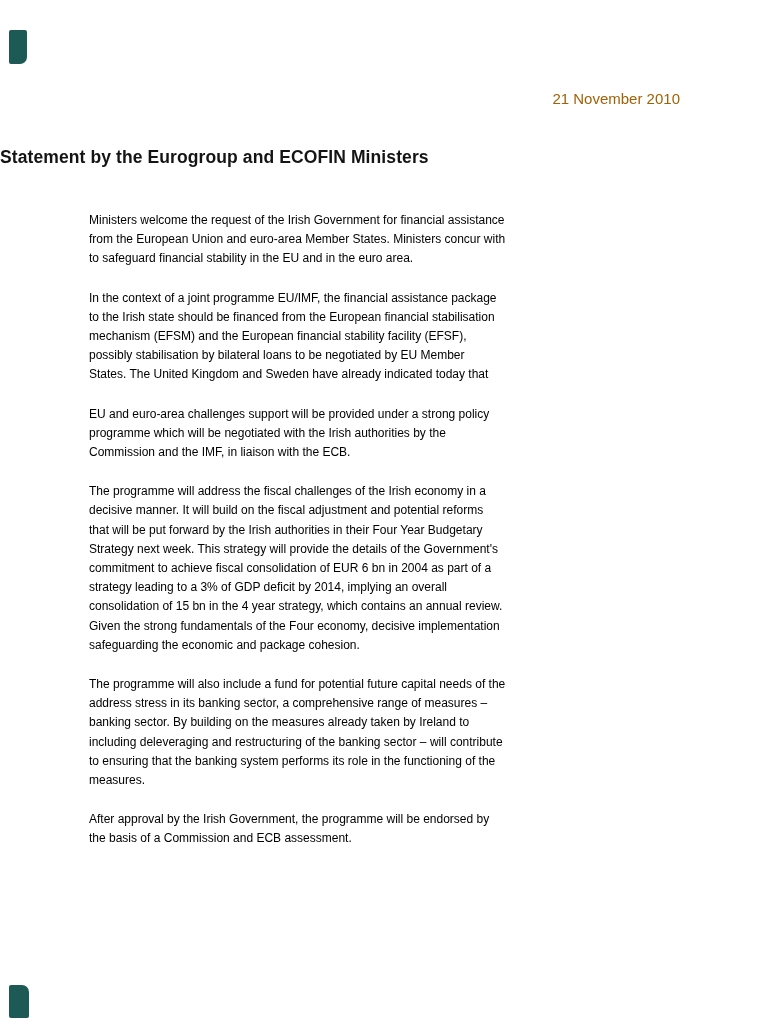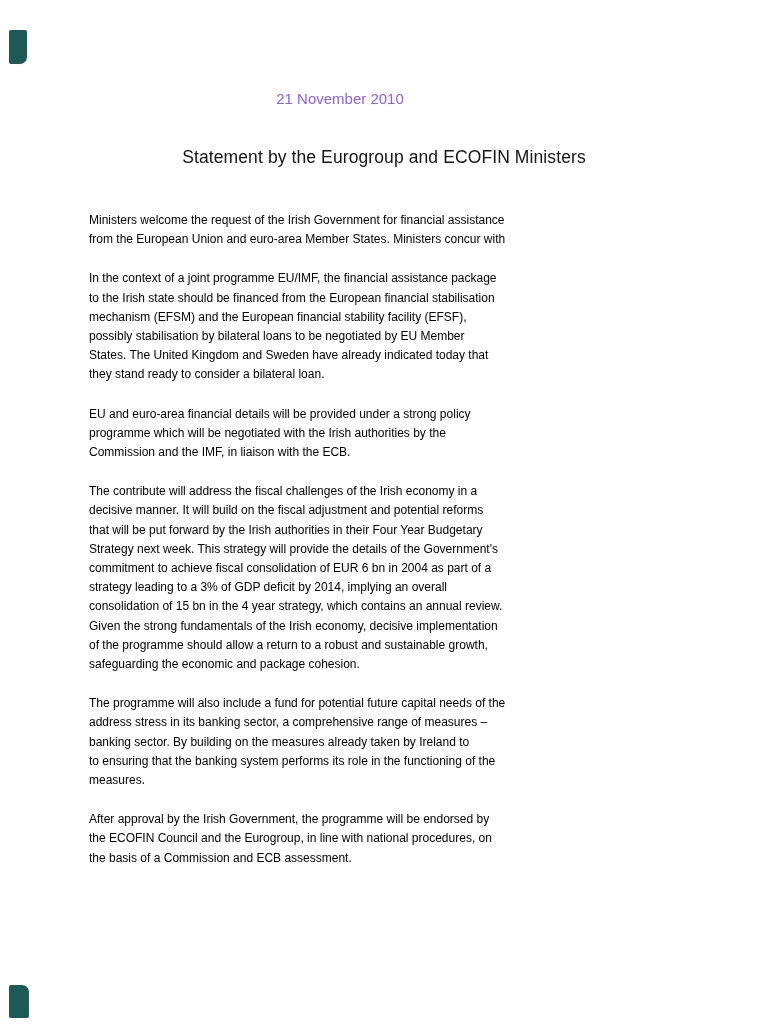--- a/index.html
+++ b/index.html
@@ -31,32 +31,31 @@
     top: 985px;
     width: 20px;
     height: 33px;
     border-top-right-radius: 7px;
   }
   .doc-date {
     position: absolute;
     top: 90px;
     left: 0;
     right: 88px;
-    text-align: center;
+    text-align: right;
     font-size: 15px;
     line-height: 18px;
-    color: #8b5cf6;
+    color: #a16207;
   }
   .doc-title {
     position: absolute;
     top: 146px;
     left: 0;
     right: 0;
-    text-align: center;
-    font-weight: normal;
+    font-weight: bold;
     font-size: 17.5px;
     line-height: 22px;
     color: #141414;
     letter-spacing: 0.1px;
   }
   .doc-body {
     position: absolute;
     top: 211px;
     left: 89px;
     width: 604px;
@@ -81,53 +80,52 @@
   <div class="corner-mark bottom-left" style="background: rgb(29, 89, 85);"></div>
 
   <div class="doc-date">21 November 2010</div>
 
   <div class="doc-title">Statement by the Eurogroup and ECOFIN Ministers</div>
 
   <div class="doc-body">
       <div class="paragraph">
         <div class="text-line">Ministers welcome the request of the Irish Government for financial assistance</div>
         <div class="text-line">from the European Union and euro-area Member States. Ministers concur with</div>
+        <div class="text-line">to safeguard financial stability in the EU and in the euro area.</div>
       </div>
       <div class="paragraph">
         <div class="text-line">In the context of a joint programme EU/IMF, the financial assistance package</div>
         <div class="text-line">to the Irish state should be financed from the European financial stabilisation</div>
         <div class="text-line">mechanism (EFSM) and the European financial stability facility (EFSF),</div>
         <div class="text-line">possibly stabilisation by bilateral loans to be negotiated by EU Member</div>
         <div class="text-line">States. The United Kingdom and Sweden have already indicated today that</div>
-        <div class="text-line">they stand ready to consider a bilateral loan.</div>
       </div>
       <div class="paragraph">
-        <div class="text-line">EU and euro-area financial details will be provided under a strong policy</div>
+        <div class="text-line">EU and euro-area challenges support will be provided under a strong policy</div>
         <div class="text-line">programme which will be negotiated with the Irish authorities by the</div>
         <div class="text-line">Commission and the IMF, in liaison with the ECB.</div>
       </div>
       <div class="paragraph">
-        <div class="text-line">The contribute will address the fiscal challenges of the Irish economy in a</div>
+        <div class="text-line">The programme will address the fiscal challenges of the Irish economy in a</div>
         <div class="text-line">decisive manner. It will build on the fiscal adjustment and potential reforms</div>
         <div class="text-line">that will be put forward by the Irish authorities in their Four Year Budgetary</div>
         <div class="text-line">Strategy next week. This strategy will provide the details of the Government's</div>
         <div class="text-line">commitment to achieve fiscal consolidation of EUR 6 bn in 2004 as part of a</div>
         <div class="text-line">strategy leading to a 3% of GDP deficit by 2014, implying an overall</div>
         <div class="text-line">consolidation of 15 bn in the 4 year strategy, which contains an annual review.</div>
-        <div class="text-line">Given the strong fundamentals of the Irish economy, decisive implementation</div>
-        <div class="text-line">of the programme should allow a return to a robust and sustainable growth,</div>
+        <div class="text-line">Given the strong fundamentals of the Four economy, decisive implementation</div>
         <div class="text-line">safeguarding the economic and package cohesion.</div>
       </div>
       <div class="paragraph">
         <div class="text-line">The programme will also include a fund for potential future capital needs of the</div>
         <div class="text-line">address stress in its banking sector, a comprehensive range of measures –</div>
         <div class="text-line">banking sector. By building on the measures already taken by Ireland to</div>
+        <div class="text-line">including deleveraging and restructuring of the banking sector – will contribute</div>
         <div class="text-line">to ensuring that the banking system performs its role in the functioning of the</div>
         <div class="text-line">measures.</div>
       </div>
       <div class="paragraph">
         <div class="text-line">After approval by the Irish Government, the programme will be endorsed by</div>
-        <div class="text-line">the ECOFIN Council and the Eurogroup, in line with national procedures, on</div>
         <div class="text-line">the basis of a Commission and ECB assessment.</div>
       </div>
     </div>
 
 </div>
 
 </body></html>

